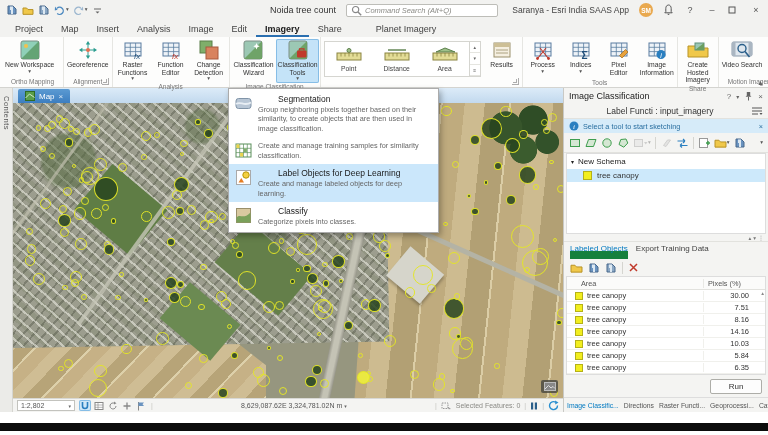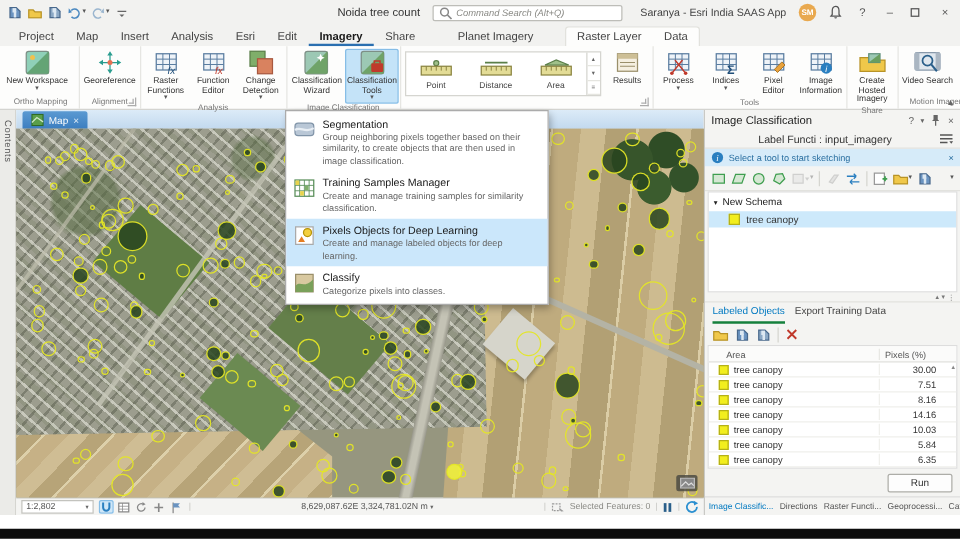--- a/index.html
+++ b/index.html
@@ -90,21 +90,21 @@
   .sicon { width:12px; height:11px; display:flex; align-items:center; justify-content:center; border-radius:2px; }
   .sicon.on { background:#cfe7f8; box-shadow:inset 0 0 0 1px #86bde6; }
   .sbsep { color:#c5c5c0; }
   .coords { flex:1; text-align:center; white-space:nowrap; }
   .statright { display:flex; align-items:center; gap:4px; color:#8a8a85; white-space:nowrap; }
 
   
   .menu { position:absolute; left:228px; top:88px; width:211px; background:#fff; border:1px solid #ababab; box-shadow:2px 3px 6px rgba(0,0,0,.3); z-index:60; padding:1px 0; }
   .mitem { display:flex; gap:6px; padding:4px 6px; align-items:flex-start; }
   .mitem.hl { background:#cbe7fb; }
-  .mtit { font-size:8.5px; color:#1a1a1a; margin-bottom:1px; }
+  .mtit { font-size:8.5px; color:#1a1a1a; margin-bottom:1px;margin-left:20px; }
   .mdesc { font-size:7.3px; color:#666; line-height:1.3; }
   .micon { flex:none; width:17px; padding-top:1px; }
 
   
   .rightpanel { width:205px; background:#f4f4f2; border-left:1px solid #c9c9c5; display:flex; flex-direction:column; font-size:8px; }
   .p-header { height:16px; display:flex; align-items:center; padding:0 5px; gap:5px; }
   .p-header .ptitle { font-size:9px; color:#222; flex:1; }
   .phbtn { color:#666; font-size:8px; }
   .p-sub { height:15px; display:flex; align-items:center; padding:0 5px; position:relative; border-bottom:1px solid #e2e2de; }
   .p-sub .subtxt { flex:1; text-align:center; font-size:8.5px; color:#333; }
@@ -115,21 +115,21 @@
   .ptool.dis { opacity:.4; }
   .tsep { width:1px; height:12px; background:#d5d5d0; }
   .p-schema { flex:1; background:#fff; border:1px solid #ddd; margin:0 2px; overflow:hidden; }
   .schema-root { display:flex; align-items:center; gap:4px; padding:3px 4px; font-size:8px; color:#222; }
   .schema-item { display:flex; align-items:center; gap:5px; padding:2px 4px 2px 16px; font-size:8px; }
   .schema-item.sel { background:#cde9fb; }
   .swatch { width:9px; height:9px; background:#f2ee1e; border:1px solid #b5b118; }
   .p-splitter { height:8px; display:flex; align-items:center; justify-content:flex-end; gap:2px; padding:0 4px; font-size:5.5px; color:#777; border-bottom:1px solid #e2e2de; }
   .p-tabs { height:17px; display:flex; gap:8px; padding:2px 6px 0 6px; font-size:8px; }
   .ptab { color:#444; padding-bottom:2px; white-space:nowrap; }
-  .ptab.active { color:#0079c1; border-bottom:2px solid #15803d;text-align:center; }
+  .ptab.active { color:#0079c1; border-bottom:8px solid #15803d;text-align:center; }
   .p-tbar { height:17px; display:flex; align-items:center; gap:5px; padding:0 6px; }
   .p-table { background:#fff; border:1px solid #ddd; margin:0 2px; }
   .thead { display:flex; height:13px; align-items:center; font-size:7.3px; color:#555; border-bottom:1px solid #e2e2de; background:#fbfbfa; }
   .th-class { flex:1; padding-left:14px; }
   .th-pix { width:62px; border-left:1px solid #e8e8e4; padding-left:4px; }
   .trow { display:flex; height:12px; align-items:center; border-bottom:1px solid #f0f0ec; font-size:7.5px; color:#333; }
   .td-class { flex:1; display:flex; align-items:center; gap:4px; padding-left:8px; }
   .td-class .swatch { width:8px; height:8px; }
   .td-pix { width:62px; border-left:1px solid #f0f0ec; text-align:right; padding-right:16px; }
   .tscroll { float:right; font-size:5.5px; color:#888; margin:-84px 1px 0 0; }
@@ -219,29 +219,25 @@
         </span>
       <span class="winbtn">×</span>
     </div>
   </div>
 
   <div class="tabsrow" id="ribbon-tabs">
       <span class="rtab">Project</span>
       <span class="rtab">Map</span>
       <span class="rtab">Insert</span>
       <span class="rtab">Analysis</span>
-      <span class="rtab">Esri</span>
+      <span class="rtab">Image</span>
       <span class="rtab">Edit</span>
       <span class="rtab active">Imagery</span>
       <span class="rtab">Share</span>
       <span class="rtab spaced">Planet Imagery</span>
-      <span class="ctx-group">
-        <span class="rtab">Raster Layer</span>
-        <span class="rtab">Data</span>
-      </span>
     </div>
 
   <div class="ribbon" id="ribbon-groups">
     <div class="rgroup">
         <div class="rgroup-buttons">
           <div class="rbtn">
             <span class="ric">
               <svg xmlns="http://www.w3.org/2000/svg" width="20" height="20" viewBox="0 0 20 20">
                 <rect x="1" y="1" width="18" height="18" rx="2" fill="#8fd0b8" stroke="#7d8f86"></rect>
                 <path d="M1 19 L19 1 L19 19 Z" fill="#5f9e6e" opacity=".9"></path>
@@ -1019,34 +1015,33 @@
         <span class="micon">
           <svg xmlns="http://www.w3.org/2000/svg" width="17" height="17" viewBox="0 0 17 17">
             <rect x="1" y="2" width="15" height="13" fill="#fff" stroke="#5a8f5a"></rect>
             <path d="M1 6.3 H16 M1 10.6 H16 M4.7 2 V15 M8.5 2 V15 M12.3 2 V15" stroke="#5a8f5a" stroke-width=".7"></path>
             <rect x="1.4" y="2.4" width="3" height="3.6" fill="#e8d44d"></rect>
             <rect x="8.9" y="6.6" width="3" height="3.6" fill="#7fae6a"></rect>
             <rect x="5.1" y="10.9" width="3" height="3.6" fill="#e8d44d"></rect>
           </svg>
         </span>
         <div>
-          <div class="mtit">Training Samples Manager</div>
           <div class="mdesc">Create and manage training samples for similarity classification.</div>
         </div>
       </div>
       <div class="mitem hl">
         <span class="micon">
           <svg xmlns="http://www.w3.org/2000/svg" width="17" height="17" viewBox="0 0 17 17">
             <rect x="1.5" y="1.5" width="14" height="14" fill="#fff" stroke="#aaa"></rect>
             <circle cx="11" cy="6" r="3.2" fill="#f4d03f" stroke="#b7950b"></circle>
             <path d="M3.5 13.5 L6.3 9 L9 13.5 Z" fill="#e67e22"></path>
           </svg>
         </span>
         <div>
-          <div class="mtit">Pixels Objects for Deep Learning</div>
+          <div class="mtit">Label Objects for Deep Learning</div>
           <div class="mdesc">Create and manage labeled objects for deep learning.</div>
         </div>
       </div>
       <div class="mitem">
         <span class="micon">
           <svg xmlns="http://www.w3.org/2000/svg" width="17" height="17" viewBox="0 0 17 17">
             <rect x="1.5" y="1.5" width="14" height="14" fill="#d9c9a0" stroke="#9a8f6a"></rect>
             <path d="M1.5 10.5 C5.5 6.5 8 13 15.5 5.5 L15.5 15.5 L1.5 15.5 Z" fill="#7aa05a"></path>
           </svg>
         </span>

